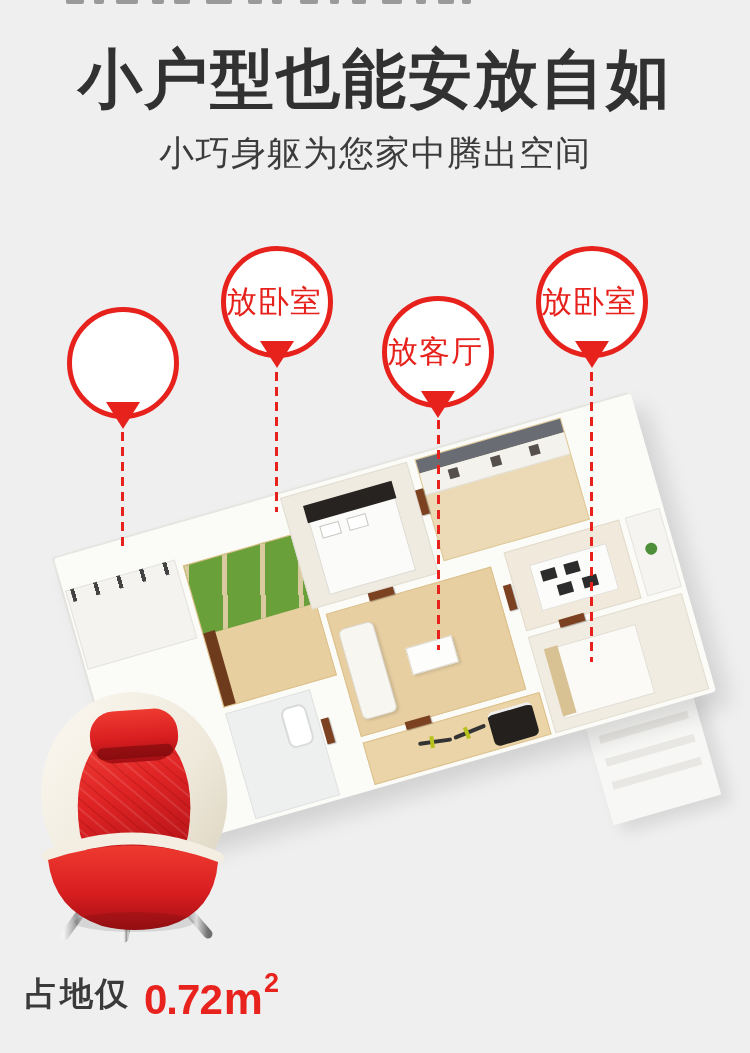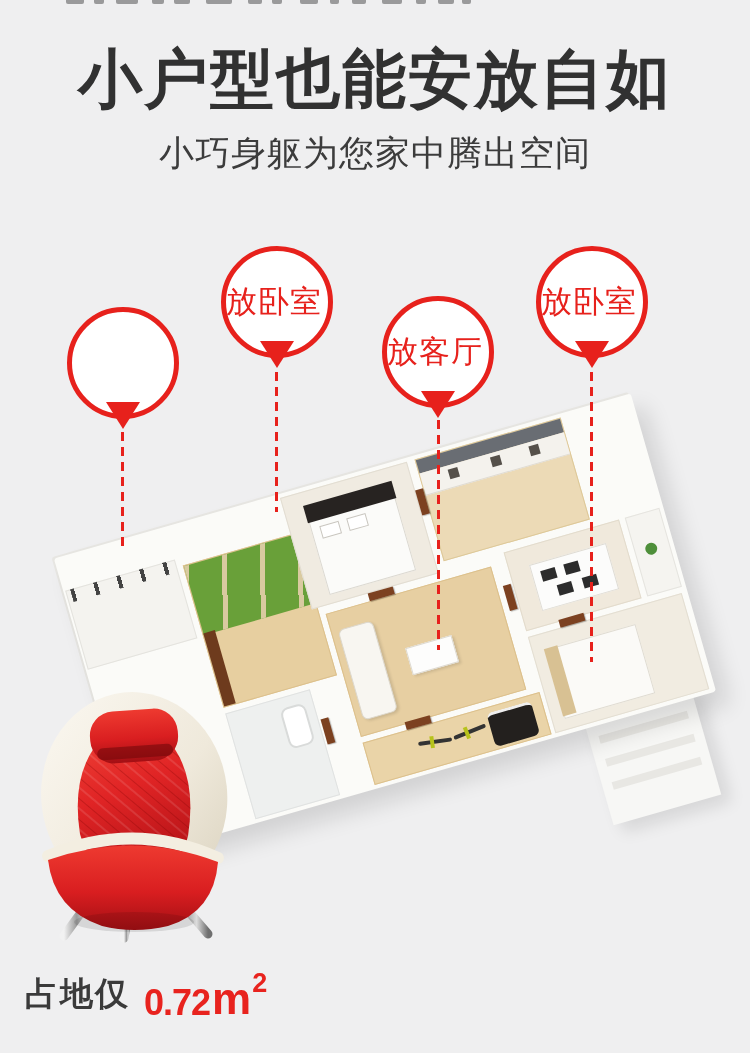--- a/index.html
+++ b/index.html
@@ -86,21 +86,21 @@
   }
   .plan-annex .step{position:absolute;left:10px;right:10px;height:8px;background:#e8e7e3;}
 
   
   .chair{position:absolute;left:18px;top:684px;width:238px;height:260px;z-index:8;}
 
   
   .footprint{position:absolute;left:25px;top:972px;z-index:9;}
   .fp-line1{display:flex;align-items:flex-end;}
   .fp-prefix{font-size:33px;font-weight:600;color:#3a3a3a;letter-spacing:2px;padding-bottom:4px;}
-  .fp-value{font-size:36px;font-weight:800;color:#e8231e;letter-spacing:-1px;margin-left:14px;line-height:1;}
+  .fp-value{font-size:42px;font-weight:800;color:#e8231e;letter-spacing:-1px;margin-left:14px;line-height:1;}
   .fp-unit{font-size:44px;font-weight:600;color:#e8231e;line-height:1;margin-left:2px;}
   .fp-sup{font-size:27px;font-weight:700;color:#e8231e;position:relative;top:-22px;margin-left:1px;}
   .fp-note{margin-top:6px;font-size:27px;font-weight:500;color:#3f3f3f;letter-spacing:1px;}
 </style>
 </head>
 <body>
 
 <div>
   <div class="top-remnant" style="left:66px;width:18px"></div>
   <div class="top-remnant" style="left:94px;width:10px"></div>

